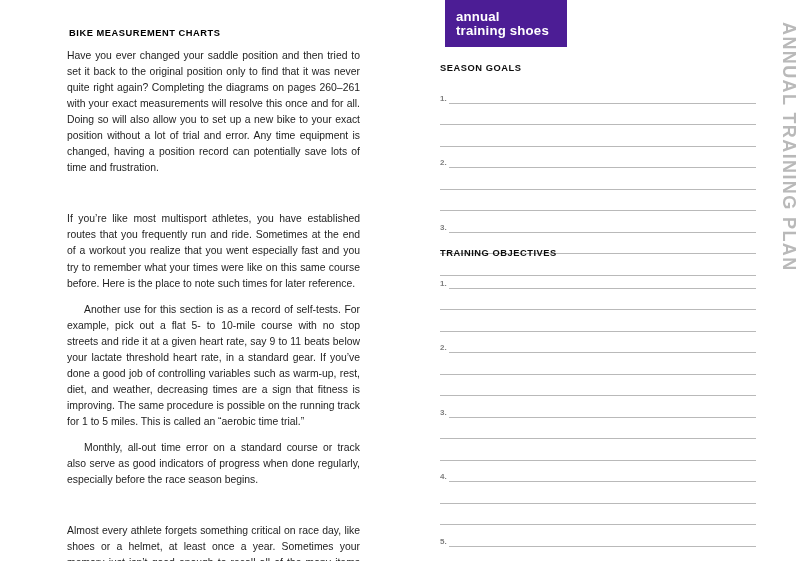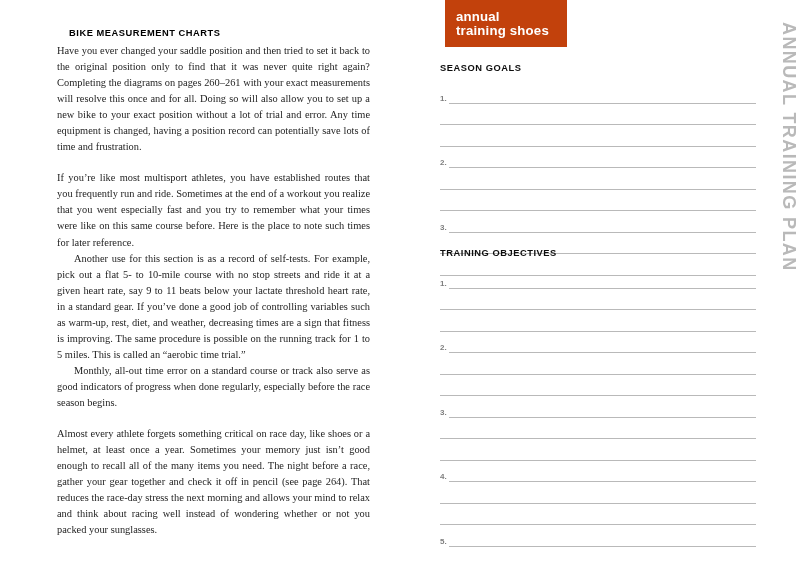--- a/index.html
+++ b/index.html
@@ -43,26 +43,26 @@
     font-family: "Liberation Sans", "DejaVu Sans", sans-serif;
     font-weight: bold;
     font-size: 9.3px;
     letter-spacing: 0.55px;
     color: #000000;
     margin: 0 0 5px 12px;
     text-transform: uppercase;
   }
 
   .body-text {
-    font-family: Liberation Serif, serif;
+    font-family: Liberation Sans, sans-serif;
     font-size: 10.4px;
     line-height: 16.05px;
     text-align: justify;
     color: #1d1d1d;
-    margin: 0;
+    margin: 10px;
     -webkit-hyphens: auto;
     hyphens: auto;
   }
   .body-text.indented {
     text-indent: 17px;
   }
   .block-gap { height: 15px; }
 
   .page-number {
     position: absolute;
@@ -82,21 +82,21 @@
     width: 405px;
     height: 561px;
   }
 
   .title-box {
     position: absolute;
     left: 40px;
     top: 0px;
     width: 122px;
     height: 47px;
-    background: #c2410c;
+    background: #4c1d95;
   }
   .title-box-text {
     position: absolute;
     left: 11px;
     bottom: 8px;
     font-family: "Liberation Sans", "DejaVu Sans", sans-serif;
     font-weight: bold;
     font-size: 13.2px;
     line-height: 14.6px;
     color: #ffffff;

